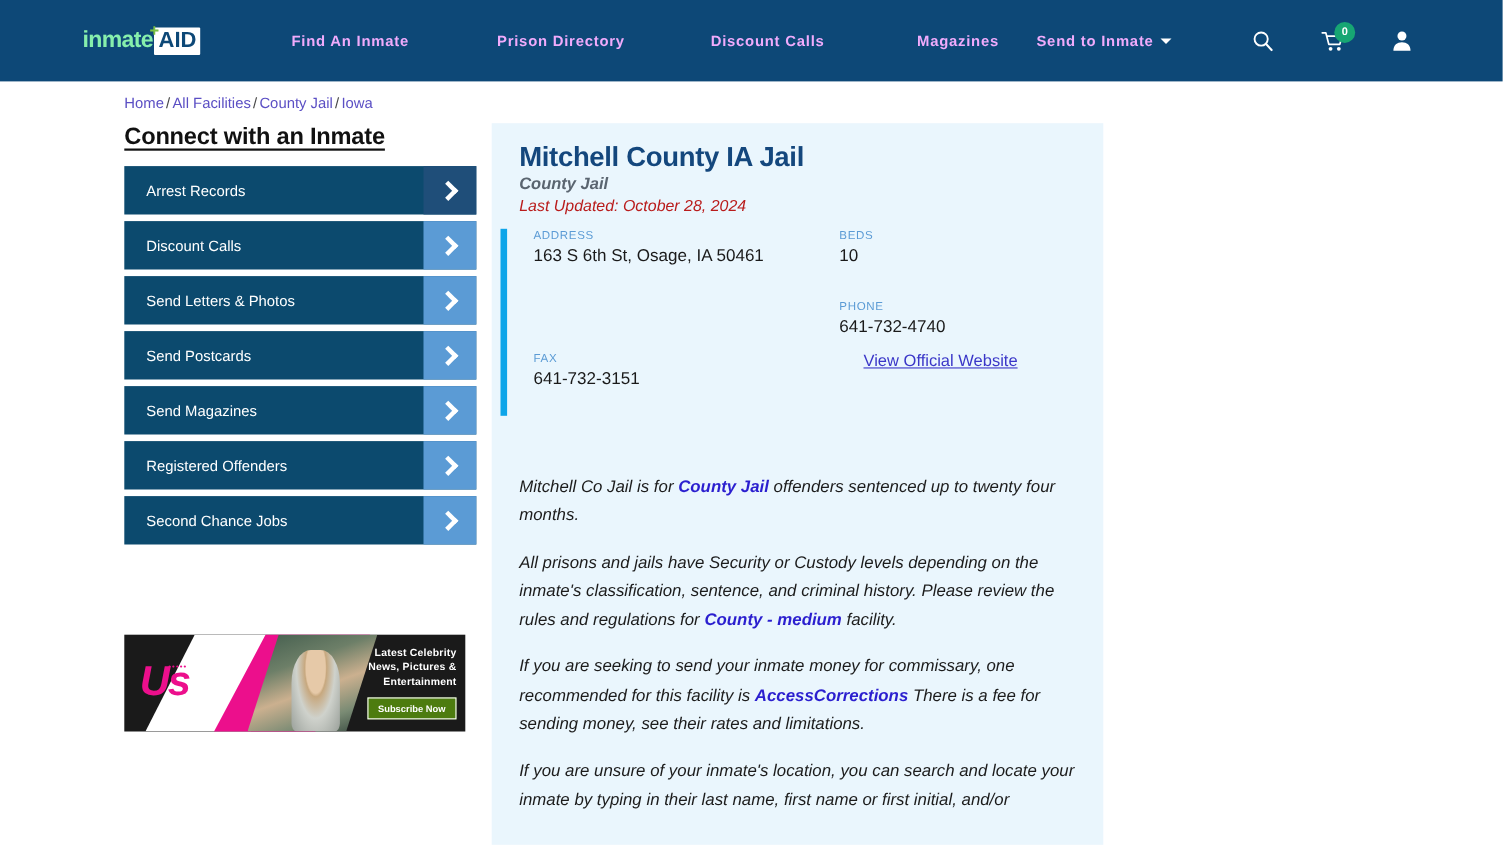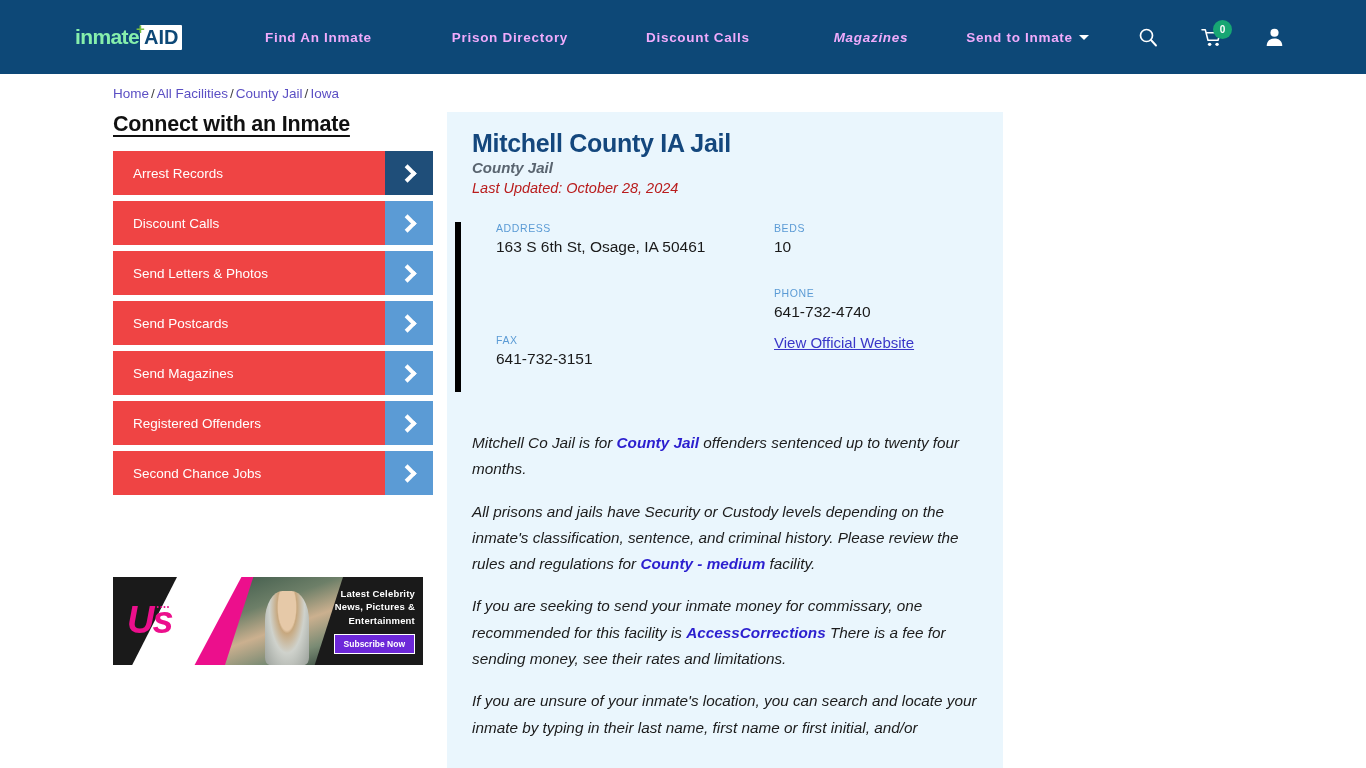--- a/index.html
+++ b/index.html
@@ -72,21 +72,21 @@
     font-size: 13.5px;
     font-weight: bold;
     letter-spacing: 0.7px;
     cursor: pointer;
     white-space: nowrap;
     padding: 0;
   }
   .nav-gap-1 { margin-right: 80px; }
   .nav-gap-2 { margin-right: 78px; }
   .nav-gap-3 { margin-right: 84px; }
-  .nav-gap-4 { margin-right: 58px; font-style: italic; }
+  .nav-gap-4 { margin-right: 34px; }
 
   .caret {
     display: inline-block;
     margin-left: 6px;
     width: 0; height: 0;
     border-left: 5px solid transparent;
     border-right: 5px solid transparent;
     border-top: 5px solid #ffffff;
     vertical-align: 2px;
   }
@@ -145,21 +145,21 @@
     text-decoration: underline;
     text-underline-offset: 4px;
     margin-bottom: 14px;
     letter-spacing: -0.2px;
   }
 
   .side-btn {
     position: relative;
     width: 320px;
     height: 44px;
-    background: #ef4444;
+    background: #0c4a6e;
     margin-bottom: 6px;
     display: flex;
     align-items: center;
     cursor: pointer;
     text-align: center;
   }
   .side-btn-label {
     color: #ffffff;
     font-size: 13.5px;
     padding-left: 20px;
@@ -248,21 +248,21 @@
   .ad-tagline {
     color: #ffffff;
     font-size: 9.5px;
     font-weight: bold;
     line-height: 1.42;
     letter-spacing: 0.2px;
   }
   .ad-cta {
     display: inline-block;
     margin-top: 7px;
-    background: #6d28d9;
+    background: #4d7c0f;
     color: #ffffff;
     font-size: 8.5px;
     font-weight: bold;
     padding: 4px 9px;
     border: 1px solid #ffffff;
     cursor: pointer;
   }
 
   
   .main-panel {
@@ -297,25 +297,25 @@
     left: 25px;
     top: 68px;
     font-size: 14.5px;
     font-style: italic;
     color: #b91c1c;
   }
 
   .info-block {
     position: absolute;
     left: 8px;
-    top: 110px;
+    top: 96px;
     width: 540px;
     height: 170px;
-    border-left: 6px solid #000000;
-    padding-left: 35px;
+    border-left: 6px solid #0ea5e9;
+    padding-left: 24px;
   }
   .info-grid {
     position: relative;
     width: 516px;
     height: 170px;
   }
   .info-cell { position: absolute; }
   .info-label {
     font-size: 10.5px;
     color: #5b9bd5;
@@ -333,20 +333,21 @@
   .cell-county  { left: 0;   top: 65px; width: 210px; }
   .cell-phone   { left: 278px; top: 65px; width: 200px; }
   .cell-fax     { left: 0;   top: 112px; width: 210px; }
   .cell-website { left: 278px; top: 112px; width: 220px; }
 
   .official-link {
     font-size: 15px;
     color: #3a36c8;
     text-decoration: underline;
     cursor: pointer;
+    margin-left: 22px;
   }
 
   .body-text {
     position: absolute;
     left: 25px;
     top: 318px;
     width: 516px;
   }
   .body-text p {
     font-size: 15.3px;

